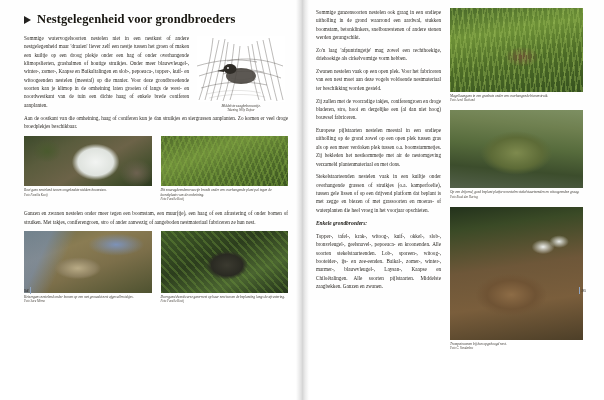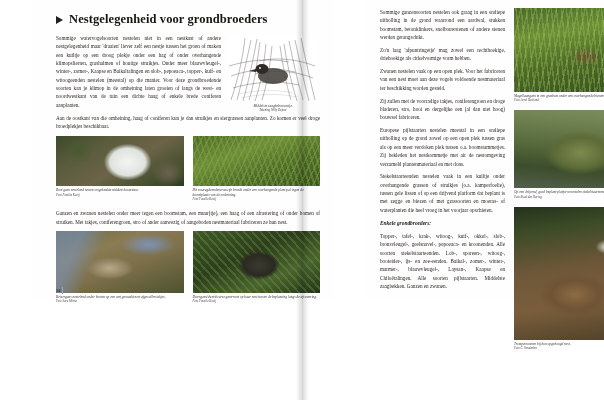--- a/index.html
+++ b/index.html
@@ -3,21 +3,21 @@
 <meta charset="utf-8">
 <style>
   html,body{margin:0;padding:0;}
   body{
     width:604px;height:400px;overflow:hidden;
     background:#ffffff;
     font-family:"Liberation Serif", serif;
     color:#1c1a18;
   }
   .spread{position:relative;width:604px;height:400px;display:flex;}
-  .page{position:relative;width:302px;height:300px;box-sizing:border-box;background:#fefefe;margin-left:32px;}
+  .page{position:relative;width:302px;height:300px;box-sizing:border-box;background:#fefefe;}
   .page-left{padding:8px 14px 0 24px;}
   .page-right{padding:8px 18px 0 14px;}
 
   
   .gutter{
     position:absolute;left:296px;top:0;width:13px;height:400px;
     background:linear-gradient(to right,rgba(0,0,0,0) 0%,rgba(0,0,0,0.10) 35%,rgba(0,0,0,0.16) 50%,rgba(0,0,0,0.08) 70%,rgba(0,0,0,0) 100%);
     pointer-events:none;z-index:5;
   }
 

